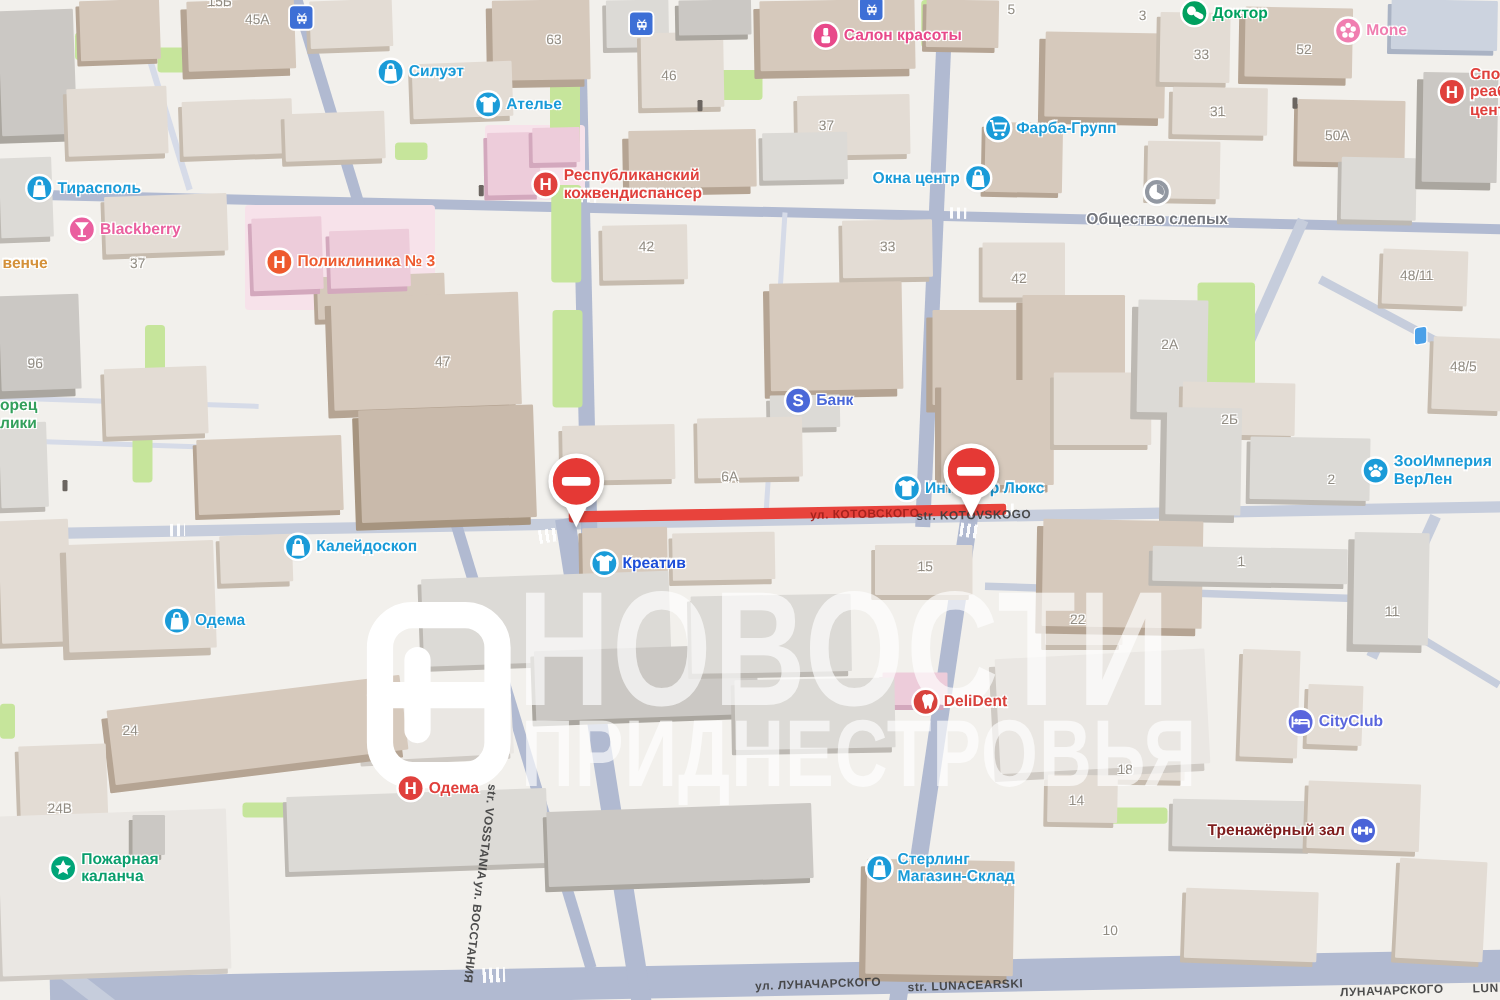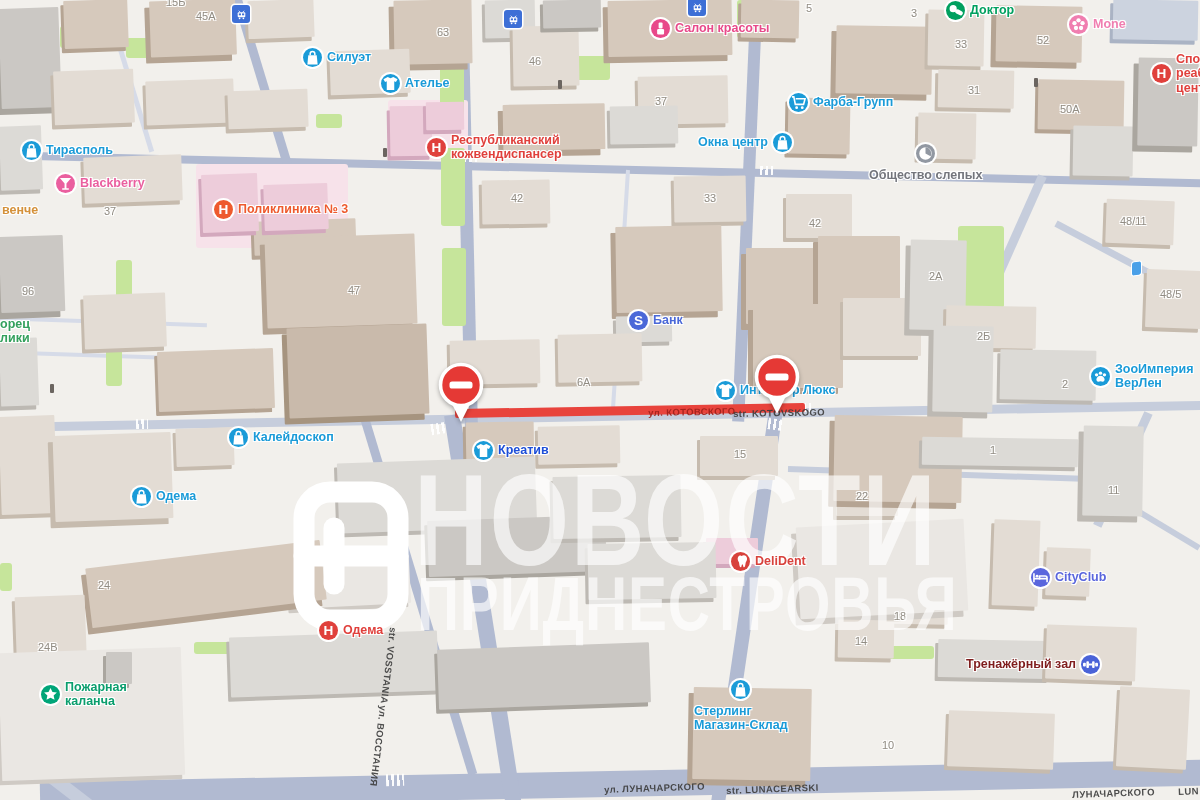--- a/index.html
+++ b/index.html
@@ -507,21 +507,21 @@
         <span class="ico" style="background: rgb(0, 165, 120);">
           <svg width="15" height="15" viewBox="4 4 16 16">
             <path d="M12 5l2.1 4.3 4.7.6-3.5 3.2 1 4.6L12 15.4l-4.3 2.3 1-4.6-3.5-3.2 4.7-.6z" fill="#fff"></path>
           </svg>
         </span>
         <span class="txt" style="color: rgb(10, 158, 109);">
           <div>Пожарная</div>
           <div>каланча</div>
         </span>
       </div>
-      <div class="poi" style="left: 694px; top: 680px; flex-direction: column;">
+      <div class="poi" style="left: 694px; top: 680px;">
         <span class="ico" style="background: rgb(26, 155, 216);">
           <svg width="15" height="15" viewBox="4 4 16 16">
             <path d="M7.5 9.5h9l1 10h-11z" fill="#fff"></path>
             <path d="M9.5 9.5V8a2.5 2.5 0 015 0v1.5" stroke="#fff" stroke-width="1.6" fill="none"></path>
           </svg>
         </span>
         <span class="txt" style="color: rgb(26, 155, 216);">
           <div>Стерлинг</div>
           <div>Магазин-Склад</div>
         </span>

